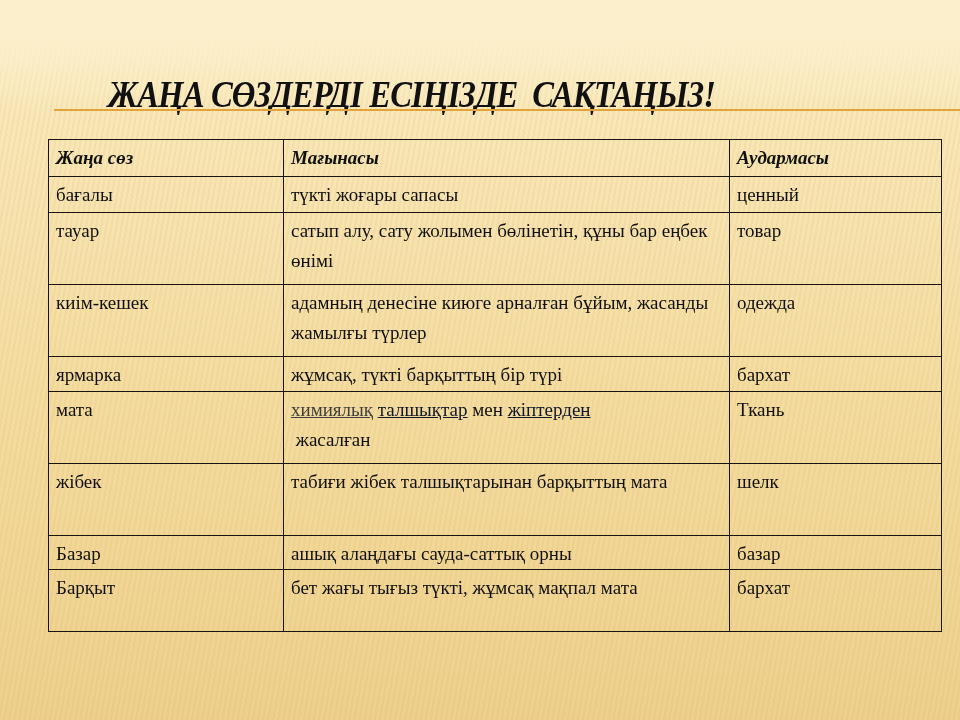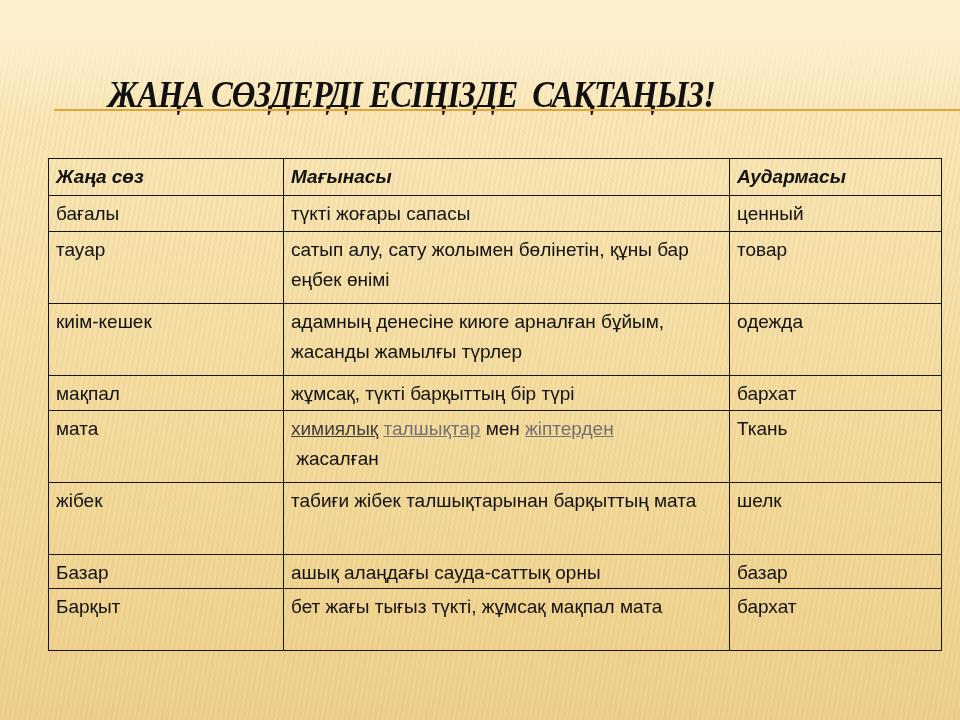--- a/index.html
+++ b/index.html
@@ -19,31 +19,31 @@
     position:absolute; left:108px; top:74px; width:820px; height:40px;
     font-family:"Liberation Serif", serif; font-weight:bold; font-style:italic;
     font-size:38px; line-height:40px; color:#111; white-space:pre;
     letter-spacing:-1px; transform:scaleX(0.86); transform-origin:left center;
   }
   .title-rule {
     position:absolute; left:54px; top:109px; width:906px; height:2px;
     background:#e0a43a;
   }
   table.vocab {
-    position:absolute; left:48px; top:158px; width:893px;
+    position:absolute; left:48px; top:139px; width:893px;
     border-collapse:collapse; table-layout:fixed;
-    font-family:Liberation Sans, sans-serif; font-size:19px; color:#111;
+    font-family:Liberation Serif, serif; font-size:19px; color:#111;
   }
   table.vocab td, table.vocab th {
     border:1.5px solid #1a1410; padding:3px 7px 0 7px;
     vertical-align:top; text-align:left; line-height:30px;
   }
   table.vocab th { font-weight:bold; font-style:italic; height:33px; padding-top:3px; }
   .link-black { text-decoration:underline; color:#404040; }
-  .link-red { text-decoration:underline; color:#737373; }
+  .link-red { text-decoration:underline; color:#0f172a; }
 </style>
 </head>
 <body>
 
 <div class="top-fade"></div>
 
 <div class="title">ЖАҢА СӨЗДЕРДІ ЕСІҢІЗДЕ  САҚТАҢЫЗ!</div>
 <div class="title-rule"></div>
 
 <table class="vocab">
@@ -69,21 +69,21 @@
       <td>тауар</td>
       <td>сатып алу, сату жолымен бөлінетін, құны бар еңбек өнімі</td>
       <td>товар</td>
     </tr>
     <tr style="height:72px">
       <td>киім-кешек</td>
       <td>адамның денесіне киюге арналған бұйым, жасанды жамылғы түрлер</td>
       <td>одежда</td>
     </tr>
     <tr style="height:35px">
-      <td>мақпал</td>
+      <td>ярмарка</td>
       <td>жұмсақ, түкті барқыттың бір түрі</td>
       <td>бархат</td>
     </tr>
     <tr style="height:72px">
       <td>мата</td>
       <td><span class="link-black">химиялық</span><span> </span><span class="link-red">талшықтар</span><span> мен </span><span class="link-red">жіптерден</span><br><span style="white-space:pre"> жасалған</span></td>
       <td>Ткань</td>
     </tr>
     <tr style="height:72px">
       <td>жібек</td>

